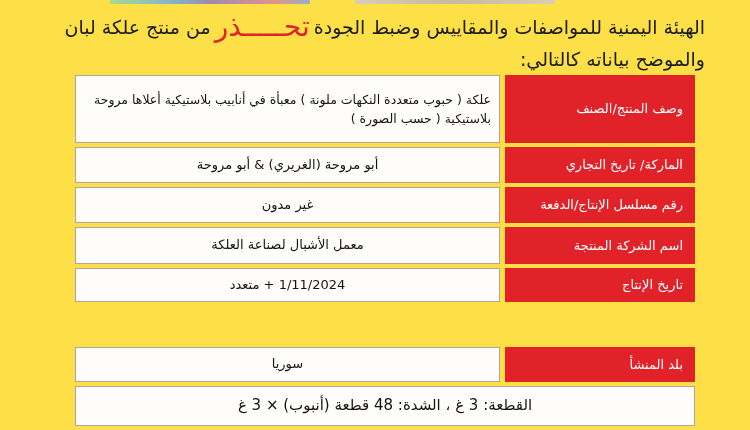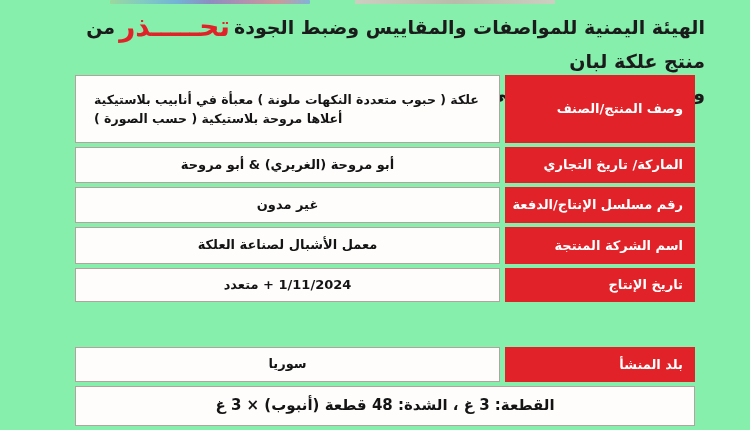--- a/index.html
+++ b/index.html
@@ -1,22 +1,22 @@
 <!DOCTYPE html>
 <html lang="ar" dir="rtl"><head>
 <meta charset="utf-8">
 <style>
   html,body{margin:0;padding:0;background:#ffffff;}
   #page{
     position:relative;
     width:750px;height:430px;
     overflow:hidden;
-    background:#86efac;
+    background:#fde047;
     font-family:"DejaVu Sans",sans-serif;
-    font-weight:bold;
+    font-weight:normal;
     direction:rtl;
   }
   
   .strip{position:absolute;top:0;height:4px;border-radius:1px;}
   .strip.color{
     left:110px;width:200px;
     background:linear-gradient(90deg,#9fd49a,#7fc4c6,#6fa8dc,#8e7cc3,#b87fb0,#d98a93,#7fa8e0);
     opacity:.85;
   }
   .strip.gray{
@@ -40,22 +40,22 @@
   .t-row{display:flex;direction:rtl;column-gap:5px;margin-bottom:4px;}
   .cell{box-sizing:border-box;display:flex;align-items:center;}
   .cell.label{
     width:190px;background:#e12229;color:#ffffff;
     justify-content:flex-start;padding:2px 12px 2px 6px;
     font-size:13px;text-align:right;line-height:1.35;
   }
   .cell.value{
     flex:1;background:#fffdfc;
     border:1.5px solid #b3a29e;
-    justify-content:center;padding:2px 18px;
-    font-size:13px;color:#141414;text-align:left;line-height:1.55;
+    justify-content:center;padding:2px 8px;
+    font-size:13px;color:#141414;text-align:right;line-height:1.55;
   }
   .row-1{height:68px;}
   .row-1 .cell.value{font-size:12.5px;}
   .row-2{height:36px;}
   .row-3{height:36px;}
   .row-4{height:37px;}
   .row-5{height:34px;}
   .row-6{height:37px;}
   .row-7{height:35px;}
   .row-8{height:40px;}

